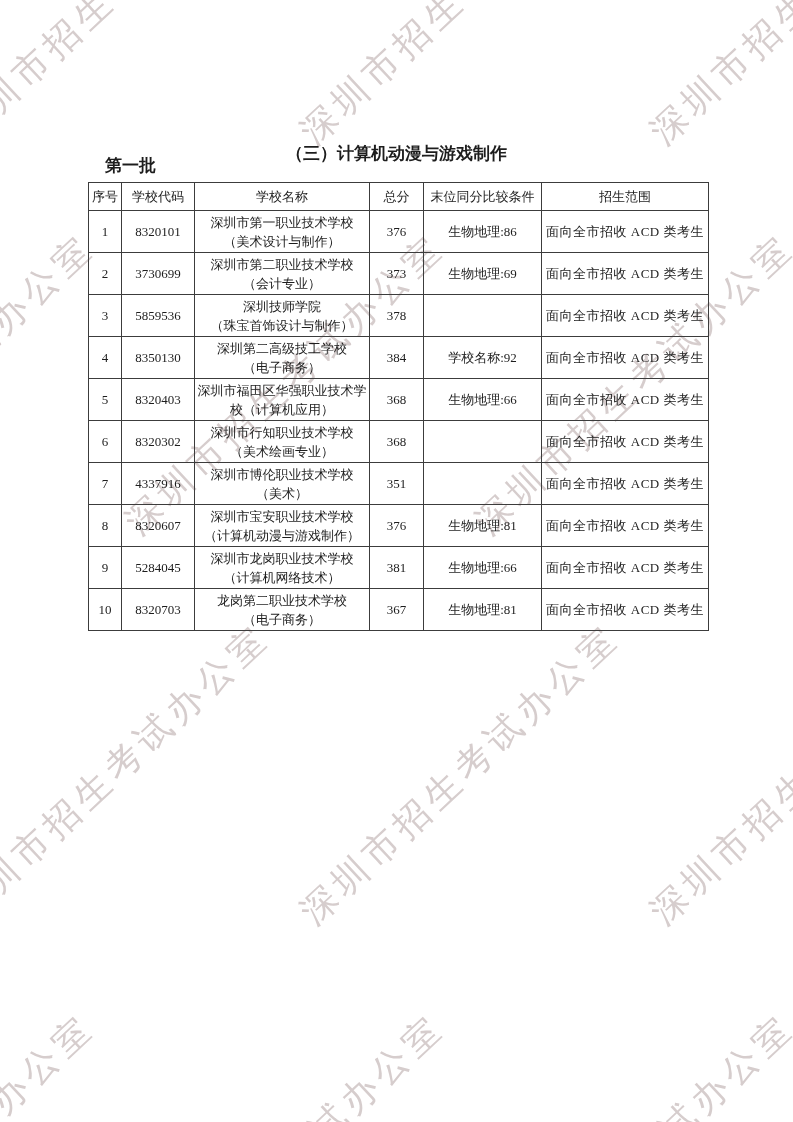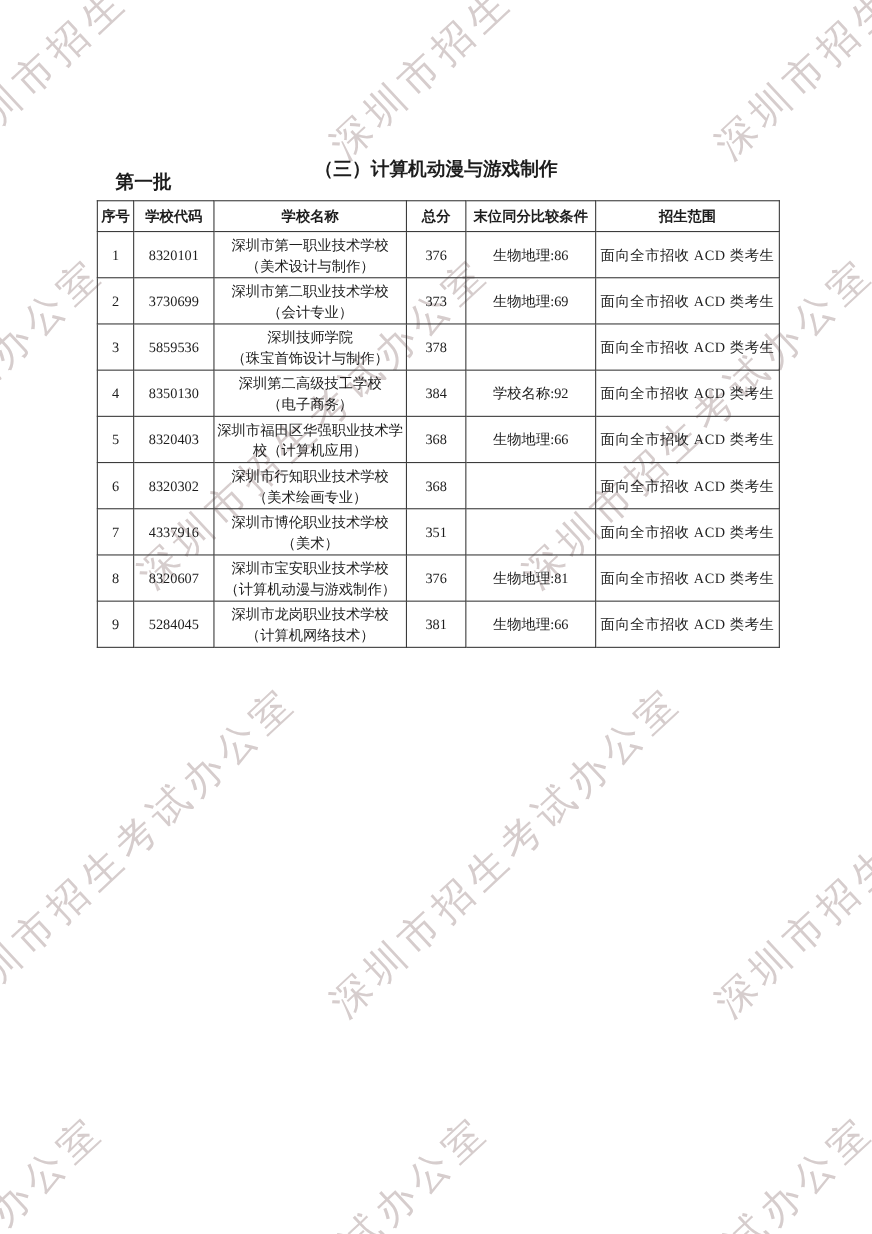--- a/index.html
+++ b/index.html
@@ -66,21 +66,21 @@
   .score-table th, .score-table td {
     border: 1px solid #3c3c3c;
     padding: 0 2px;
     text-align: center;
     vertical-align: middle;
     overflow: hidden;
   }
   .score-table th {
     height: 27px;
     font-family: "Liberation Sans", "DejaVu Sans", sans-serif;
-    font-weight: 700;
+    font-weight: 400;
     font-size: 13px;
   }
   .score-table td { height: 41px; }
   .name-cell { white-space: pre-line; line-height: 19px; }
   .scope-cell { letter-spacing: 0.5px; margin-left: 46px; }
 </style>
 </head>
 <body>
 
 <div class="page">
@@ -200,16 +200,25 @@
           </tr>
           <tr>
             <td>9</td>
             <td>5284045</td>
             <td class="name-cell">深圳市龙岗职业技术学校
 （计算机网络技术）</td>
             <td>381</td>
             <td>生物地理:66</td>
             <td class="scope-cell">面向全市招收 ACD 类考生</td>
           </tr>
+          <tr>
+            <td>10</td>
+            <td>8320703</td>
+            <td class="name-cell">龙岗第二职业技术学校
+（电子商务）</td>
+            <td>367</td>
+            <td>生物地理:81</td>
+            <td class="scope-cell">面向全市招收 ACD 类考生</td>
+          </tr>
         </tbody>
     </table>
   </div>
 </div>
 
 </body></html>

